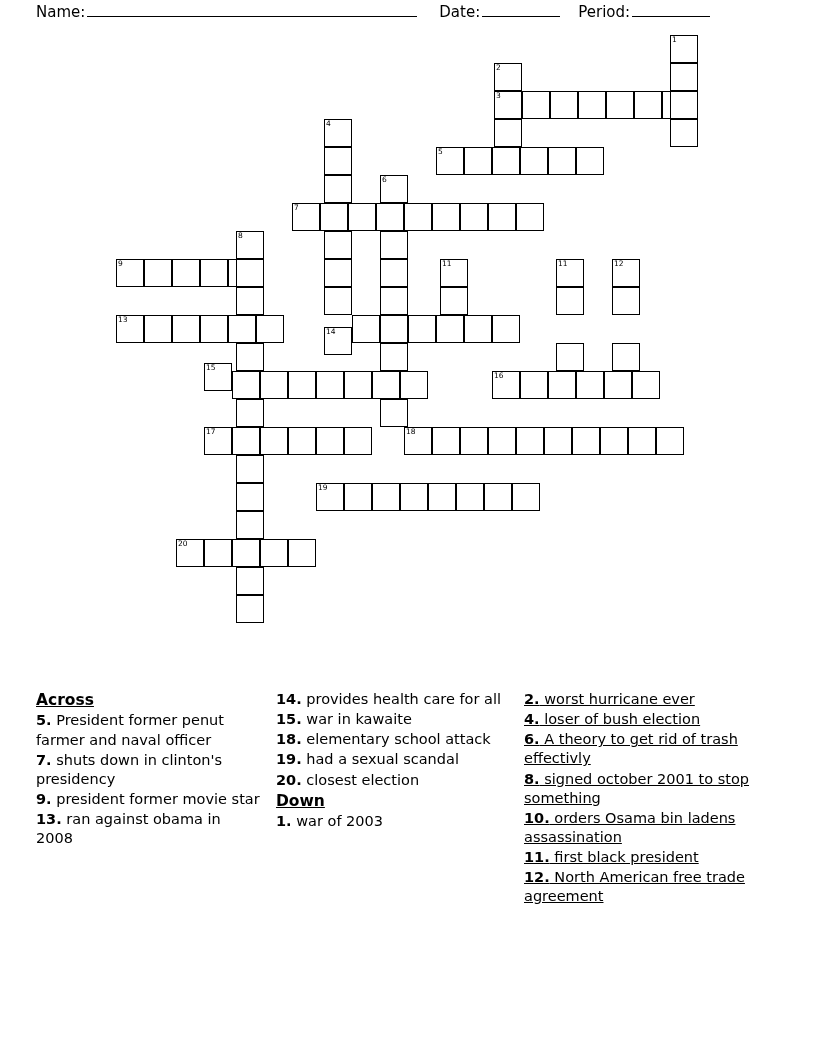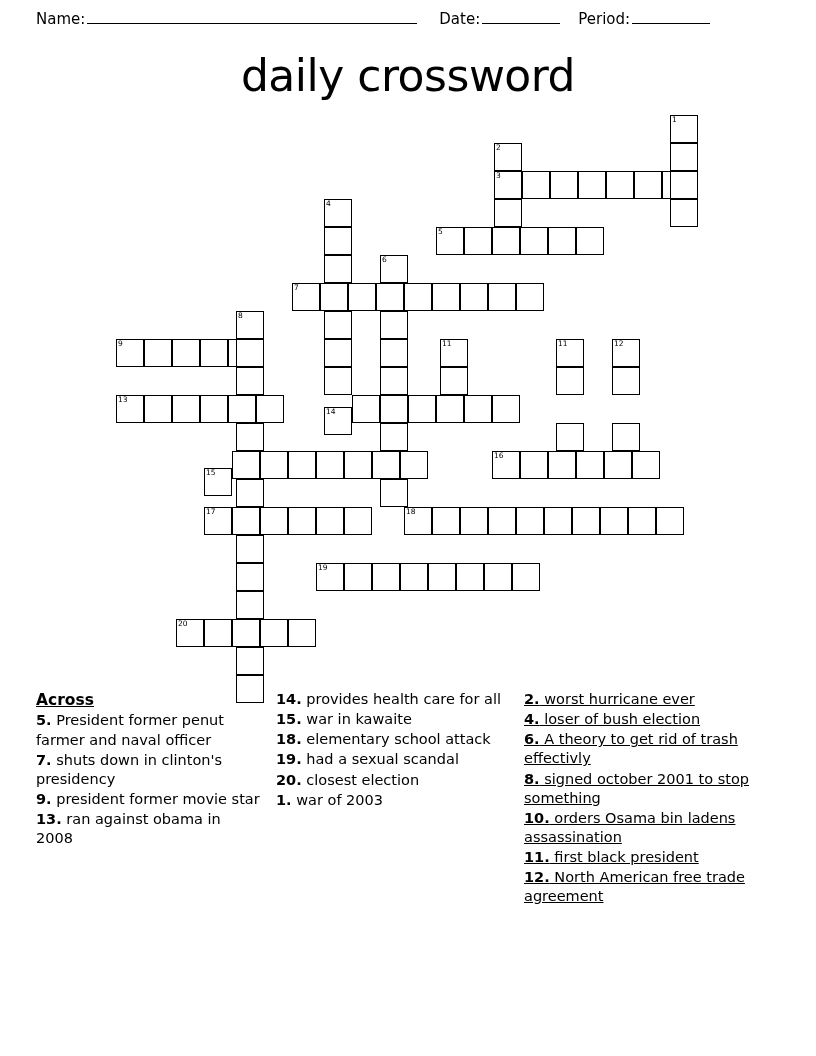--- a/index.html
+++ b/index.html
@@ -13,21 +13,21 @@
     font-family: "DejaVu Sans", sans-serif;
     color: #000000;
     position: relative;
     overflow: hidden;
   }
   .page {
     position: relative;
     width: 816px;
     height: 1052px;
     box-sizing: border-box;
-    padding: 8px 36px;
+    padding: 1px 36px;
   }
 
   
   .header-line {
     display: flex;
     align-items: baseline;
     font-size: 15px;
     padding-top: 2px;
     white-space: nowrap;
   }
@@ -123,21 +123,20 @@
       <span class="hdr-label">Date:</span>
       <span class="hdr-rule rule-date"></span>
     </span>
     <span class="gap-small"></span>
     <span class="hdr-field">
       <span class="hdr-label">Period:</span>
       <span class="hdr-rule rule-period"></span>
     </span>
   </div>
 
-  <h1 class="title">daily crossword</h1>
 
   <div class="grid-area" id="grid-area">
       <div class="cell" style="left: 634px; top: 0px;">
         <span class="num">1</span>
       </div>
       <div class="cell" style="left: 634px; top: 28px;"></div>
       <div class="cell" style="left: 458px; top: 28px;">
         <span class="num">2</span>
       </div>
       <div class="cell" style="left: 458px; top: 56px;">
@@ -223,21 +222,21 @@
       <div class="cell" style="left: 316px; top: 280px;"></div>
       <div class="cell" style="left: 344px; top: 280px;"></div>
       <div class="cell" style="left: 372px; top: 280px;"></div>
       <div class="cell" style="left: 400px; top: 280px;"></div>
       <div class="cell" style="left: 428px; top: 280px;"></div>
       <div class="cell" style="left: 456px; top: 280px;"></div>
       <div class="cell" style="left: 200px; top: 308px;"></div>
       <div class="cell" style="left: 344px; top: 308px;"></div>
       <div class="cell" style="left: 520px; top: 308px;"></div>
       <div class="cell" style="left: 576px; top: 308px;"></div>
-      <div class="cell" style="left: 168px; top: 353px;">
+      <div class="cell" style="left: 168px; top: 328px;">
         <span class="num">15</span>
       </div>
       <div class="cell" style="left: 196px; top: 336px;"></div>
       <div class="cell" style="left: 224px; top: 336px;"></div>
       <div class="cell" style="left: 252px; top: 336px;"></div>
       <div class="cell" style="left: 280px; top: 336px;"></div>
       <div class="cell" style="left: 308px; top: 336px;"></div>
       <div class="cell" style="left: 336px; top: 336px;"></div>
       <div class="cell" style="left: 364px; top: 336px;"></div>
       <div class="cell" style="left: 456px; top: 336px;">
@@ -305,20 +304,21 @@
         </div>
     </div>
     <div class="clue-col col2">
       <div id="across-col2">
           <div class="clue"><b>14.</b><span> provides health care for all</span></div>
           <div class="clue"><b>15.</b><span> war in kawaite</span></div>
           <div class="clue"><b>18.</b><span> elementary school attack</span></div>
           <div class="clue"><b>19.</b><span> had a sexual scandal</span></div>
           <div class="clue"><b>20.</b><span> closest election</span></div>
         </div>
+      <span class="section-head">Down</span>
       <div id="down-col2">
           <div class="clue"><b>1.</b><span> war of 2003</span></div>
         </div>
     </div>
     <div class="clue-col col3">
       <div id="down-col3">
           <div class="clue"><b>2.</b><span> worst hurricane ever</span></div>
           <div class="clue"><b>4.</b><span> loser of bush election</span></div>
           <div class="clue"><b>6.</b><span> A theory to get rid of trash effectivly</span></div>
           <div class="clue"><b>8.</b><span> signed october 2001 to stop something</span></div>

